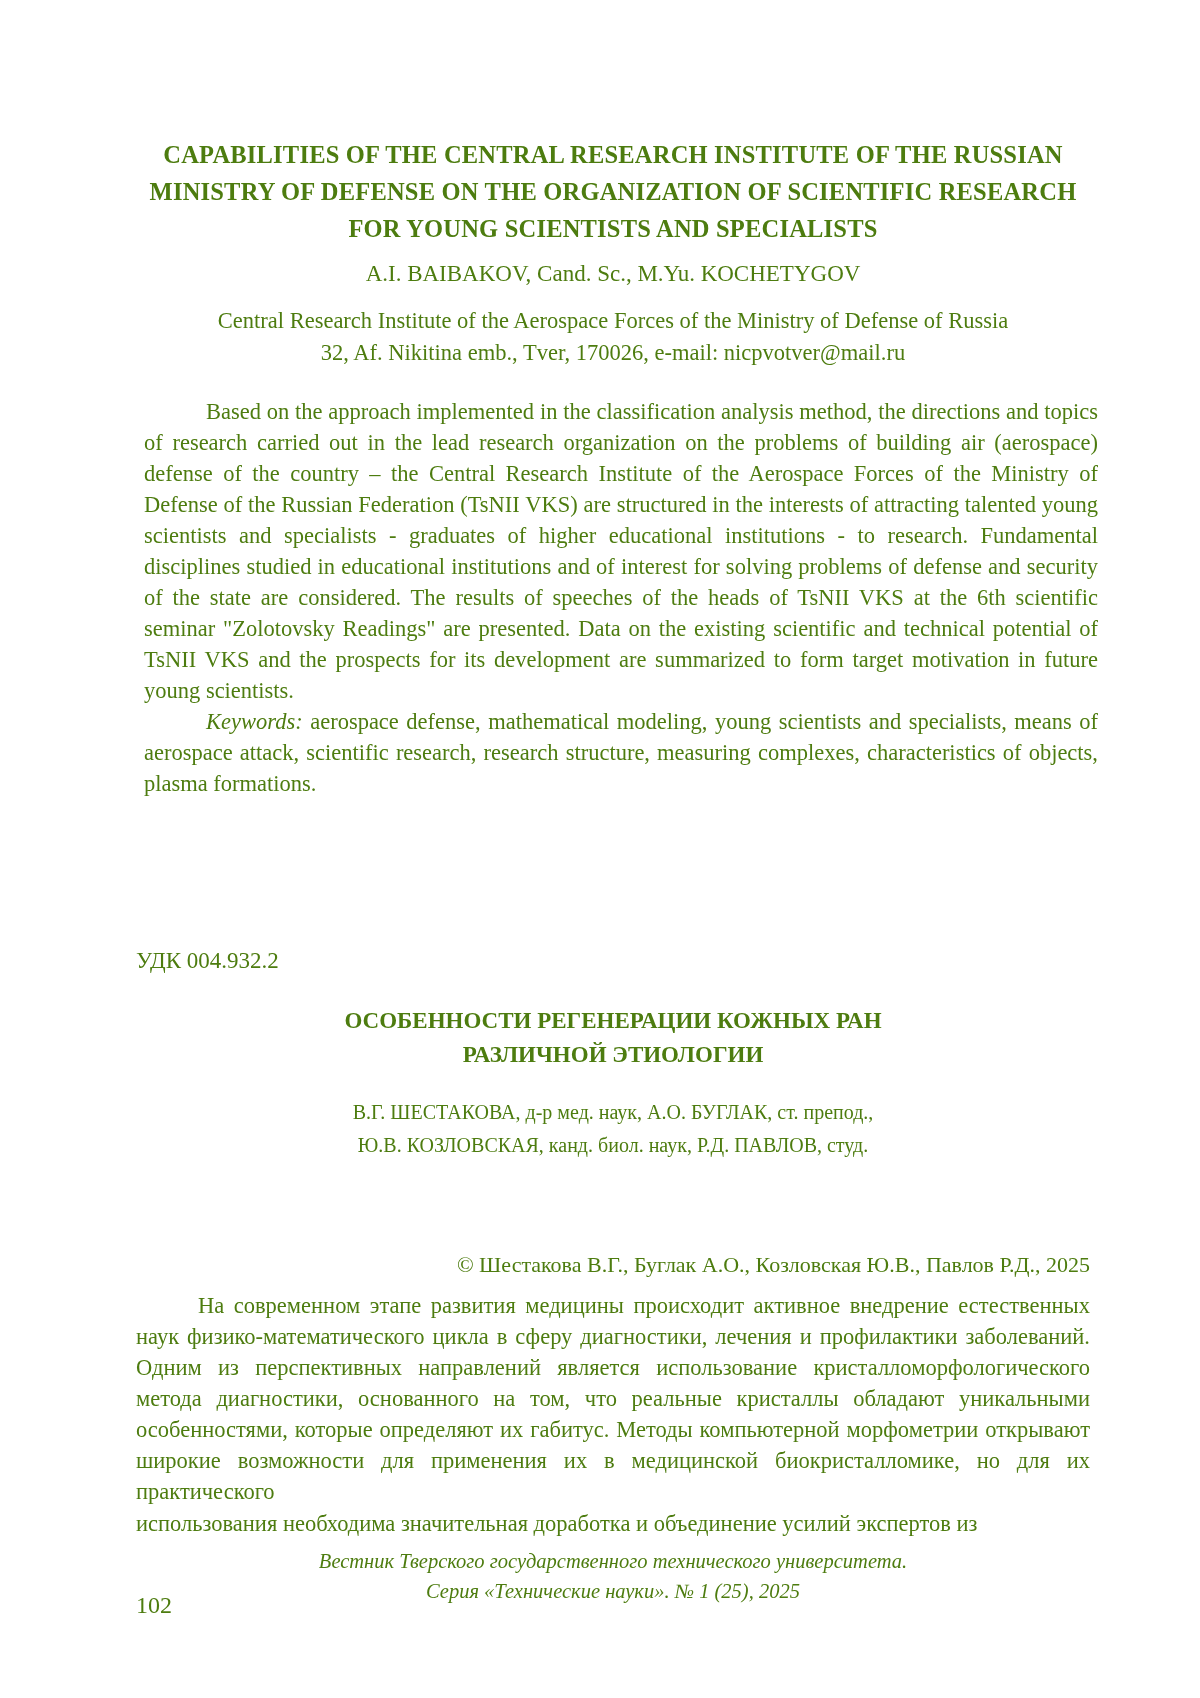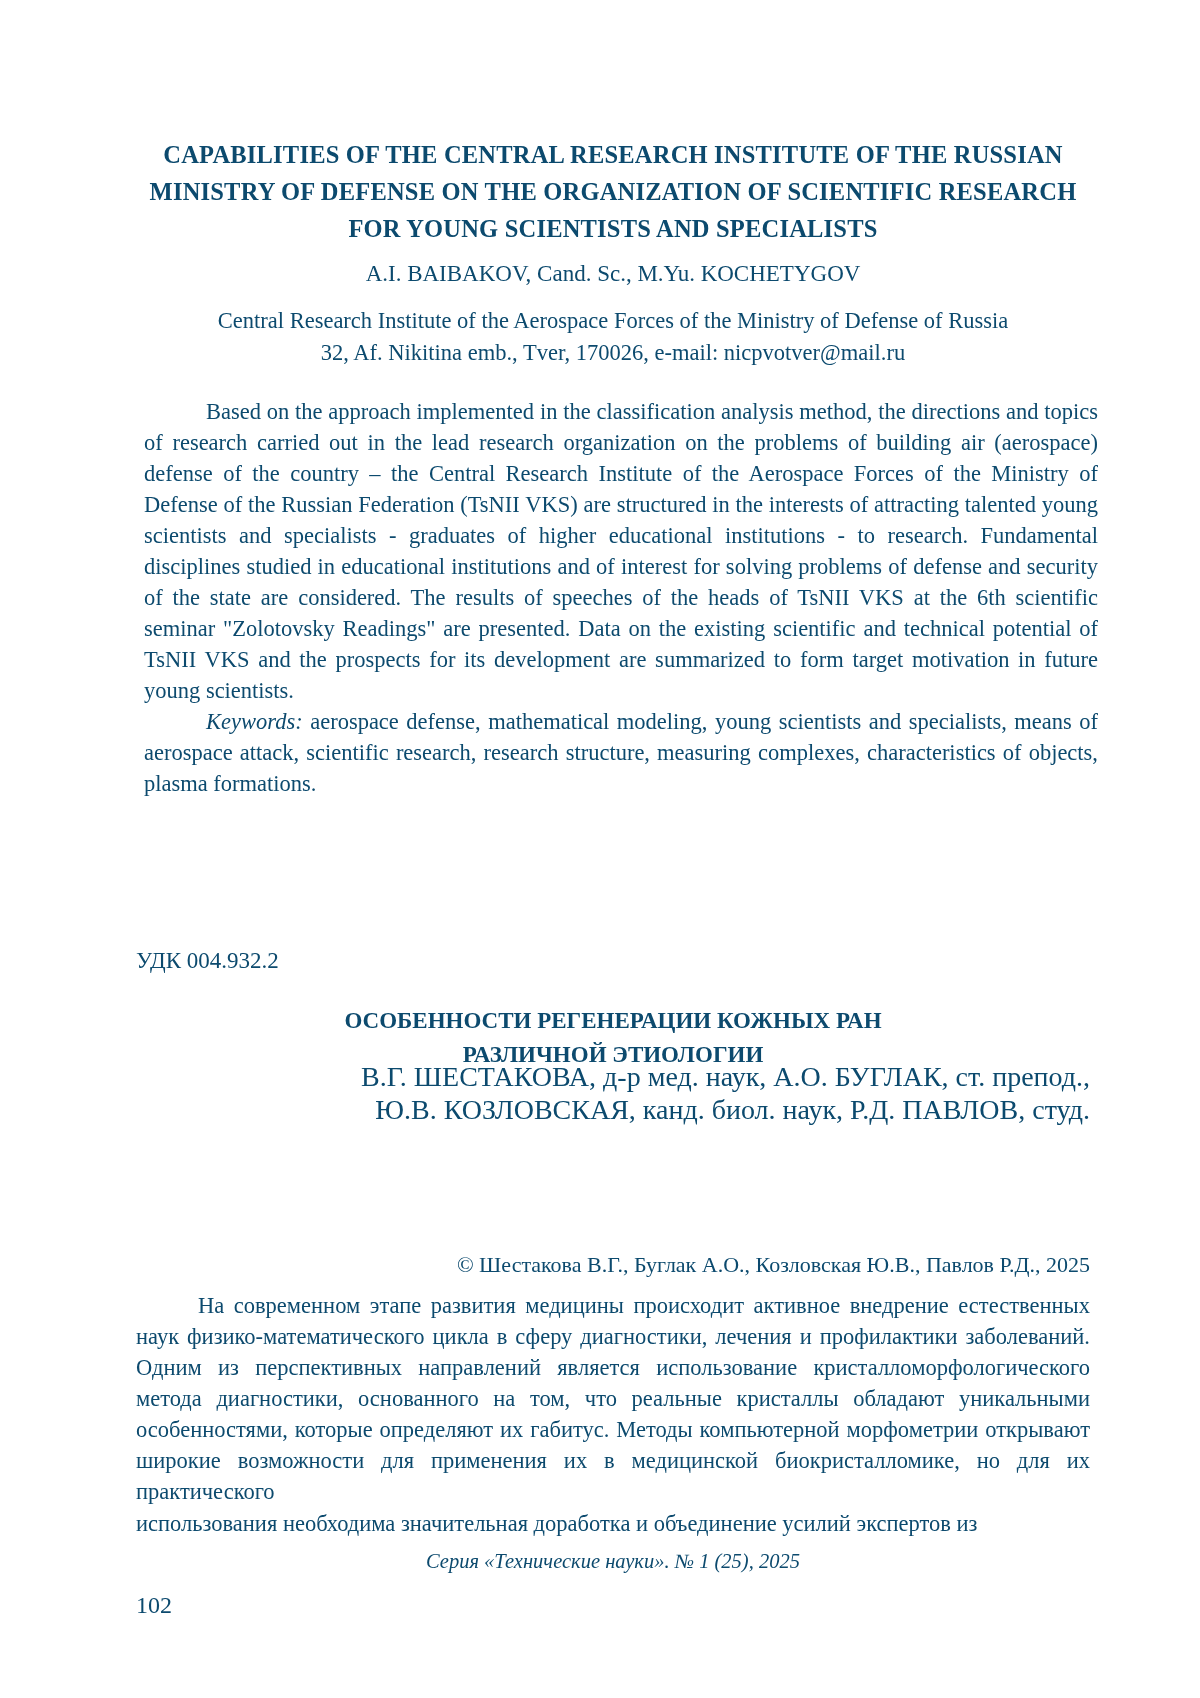--- a/index.html
+++ b/index.html
@@ -1,38 +1,38 @@
 <!DOCTYPE html>
 <html><head>
 <meta charset="utf-8">
 <style>
   html, body { margin: 0; padding: 0; background: #ffffff; }
   .page {
     position: relative;
     width: 1200px;
     height: 1698px;
     background: #ffffff;
-    color: #0c4a6e;
+    color: #4d7c0f;
     font-family: "Liberation Serif", serif;
     overflow: hidden;
   }
   .block { position: absolute; left: 136px; width: 954px; }
   .italic { font-style: italic; }
 
   .en-title   { top: 136px; font-size: 24.5px; line-height: 37px; font-weight: bold; text-align: center; letter-spacing: 0.2px; }
   .en-authors { top: 261px; font-size: 23px;   text-align: center; }
   .en-affil   { top: 305px; font-size: 22.5px; line-height: 32px; text-align: center; }
 
   .en-body    { top: 396px; margin-left: 8px; }
   p.just      { margin: 0; text-align: justify; text-indent: 62px; font-size: 22.5px; line-height: 31px; }
   .dates      { margin-top: 14px; text-align: right; font-size: 22px; line-height: 31px; }
 
   .udk        { top: 948px; font-size: 23px; }
   .ru-title   { top: 1004px; font-size: 23px; line-height: 34px; font-weight: bold; text-align: center; }
-  .ru-authors { top: 1060px; font-size: 28px; line-height: 33px; text-align: right; }
+  .ru-authors { top: 1096px; font-size: 20px; line-height: 33px; text-align: center; }
   .ru-affil   { top: 1186px; font-size: 22.5px; line-height: 32px; text-align: center; }
   .ru-copy    { top: 1252px; font-size: 22px; text-align: right; }
   .ru-abstract{ top: 1290px; }
   .ru-lastline{ top: 1508px; font-size: 22.5px; line-height: 31px; text-align: justify; }
 
   .footer     { top: 1546px; font-size: 20.5px; line-height: 30px; font-style: italic; text-align: center; }
   .page-num   { position: absolute; left: 136px; top: 1592px; font-size: 24px; }
 </style>
 </head>
 <body>
@@ -68,18 +68,19 @@
 
   <div class="block ru-copy">© Шестакова В.Г., Буглак А.О., Козловская Ю.В., Павлов Р.Д., 2025</div>
 
   <div class="block ru-abstract">
     <p class="just">На современном этапе развития медицины происходит активное внедрение естественных наук физико-математического цикла в сферу диагностики, лечения и профилактики заболеваний. Одним из перспективных направлений является использование кристалломорфологического метода диагностики, основанного на том, что реальные кристаллы обладают уникальными особенностями, которые определяют их габитус. Методы компьютерной морфометрии открывают широкие возможности для применения их в медицинской биокристалломике, но для их практического</p>
   </div>
 
   <div class="block ru-lastline">использования необходима значительная доработка и объединение усилий экспертов из</div>
 
   <div class="block footer">
+    <div>Вестник Тверского государственного технического университета.</div>
     <div>Серия «Технические науки». № 1 (25), 2025</div>
   </div>
 
   <div class="page-num">102</div>
 
 </div>
 
 </body></html>

